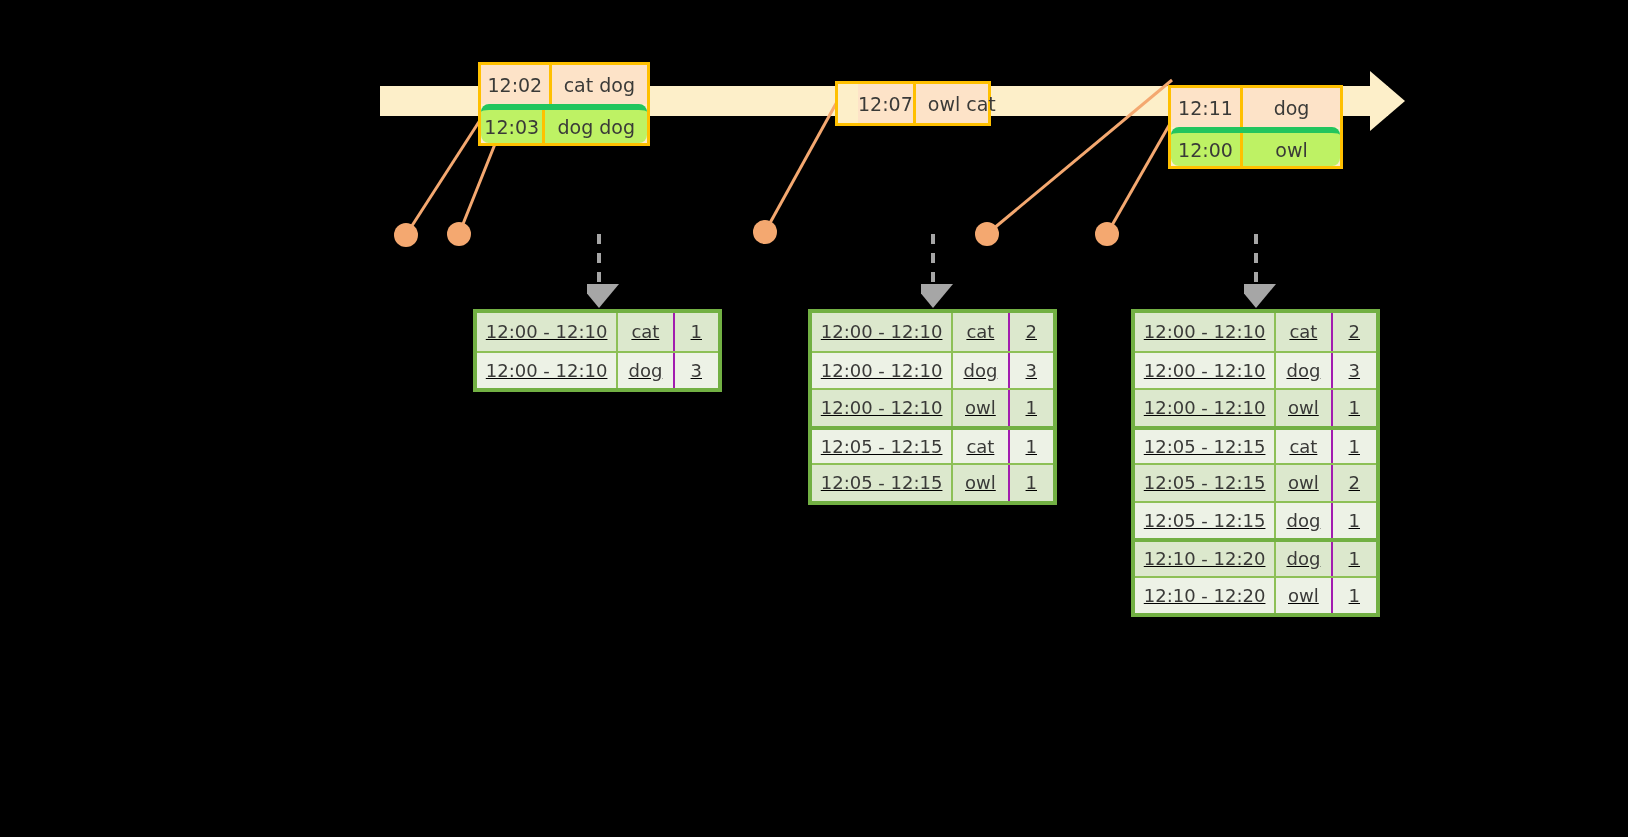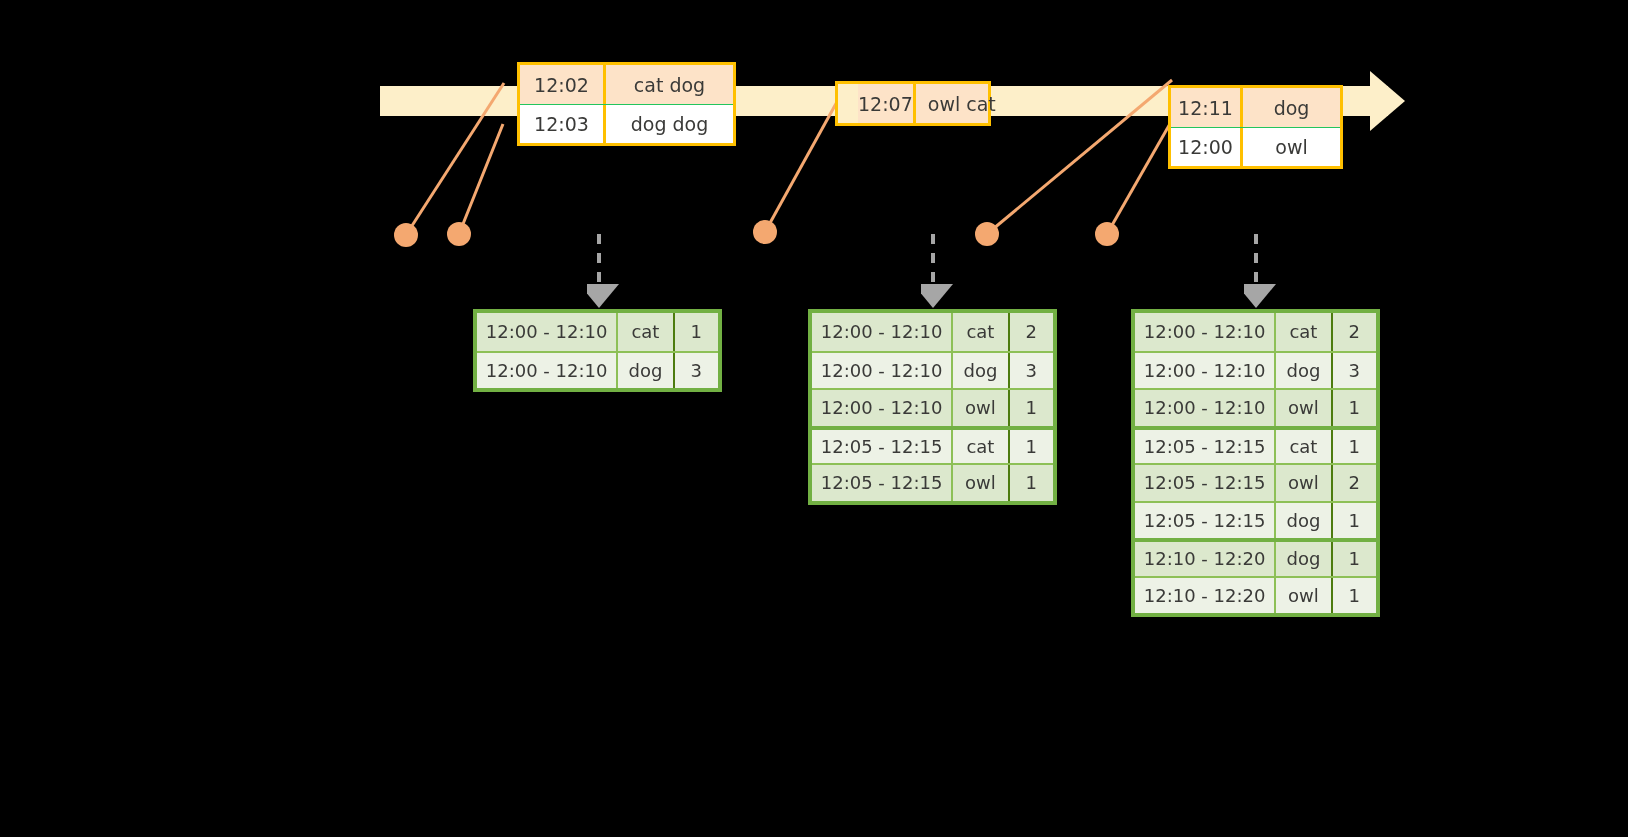--- a/index.html
+++ b/index.html
@@ -44,21 +44,21 @@
     border: 3px solid #FFC000;
     box-sizing: border-box;
     background: #fdefc9;
   }
   .event-row {
     display: flex;
     height: 39px;
     box-sizing: border-box;
   }
   .event-row.r0 { background: #fde3c8; }
-  .event-row.r1 { background: #ffffff; border-top: 1px solid #22c55e; }
+  .event-row.r1 { background: #bef264; border-top: 6px solid #22c55e; border-radius: 8px; }
   .event-time {
     width: 86px;
     box-sizing: border-box;
     border-right: 3px solid #FFC000;
     display: flex;
     align-items: center;
     justify-content: center;
     font-size: 19px;
     color: #3a3a38;
   }
@@ -66,21 +66,21 @@
     flex: 1;
     display: flex;
     align-items: center;
     justify-content: center;
     font-size: 19px;
     color: #3a3a38;
     padding: 0 12px;
     white-space: nowrap;
   }
 
-  #event-box-1 { left: 517px; top: 62px; width: 219px; }
+  #event-box-1 { left: 478px; top: 62px; width: 172px; }
   #event-box-2 { left: 835px; top: 81px; width: 156px; padding-left: 20px; }
   #event-box-3 { left: 1168px; top: 62px; width: 175px; margin-top: 23px; }
 
   #event-box-3 .event-time { width: 72px; }
 
   
   .leader-svg {
     position: absolute;
     left: 0; top: 0;
     width: 1628px;
@@ -92,41 +92,42 @@
   .result-table {
     position: absolute;
     border: 4px solid #72B043;
     box-sizing: border-box;
     background: #eef3e8;
   }
   .result-row {
     display: flex;
     height: 37.5px;
     box-sizing: border-box;
+    text-decoration: underline;
   }
   .result-row.shade-a { background: #dce8cd; }
   .result-row.shade-b { background: #edf2e6; }
   .result-row + .result-row { border-top: 2px solid #8DC056; }
   .result-row.group-start + .result-row,
   .result-row.group-break { border-top: 4px solid #72B043; }
   .cell-window {
     width: 143px;
     box-sizing: border-box;
     border-right: 2px solid #8DC056;
     display: flex;
     align-items: center;
     justify-content: center;
     font-size: 18px;
     color: #3a3a38;
     white-space: nowrap;
   }
   .cell-key {
     width: 57px;
     box-sizing: border-box;
-    border-right: 2px solid #4d7c0f;
+    border-right: 2px solid #a21caf;
     display: flex;
     align-items: center;
     justify-content: center;
     font-size: 18px;
     color: #3a3a38;
   }
   .cell-count {
     width: 44px;
     box-sizing: border-box;
     display: flex;

